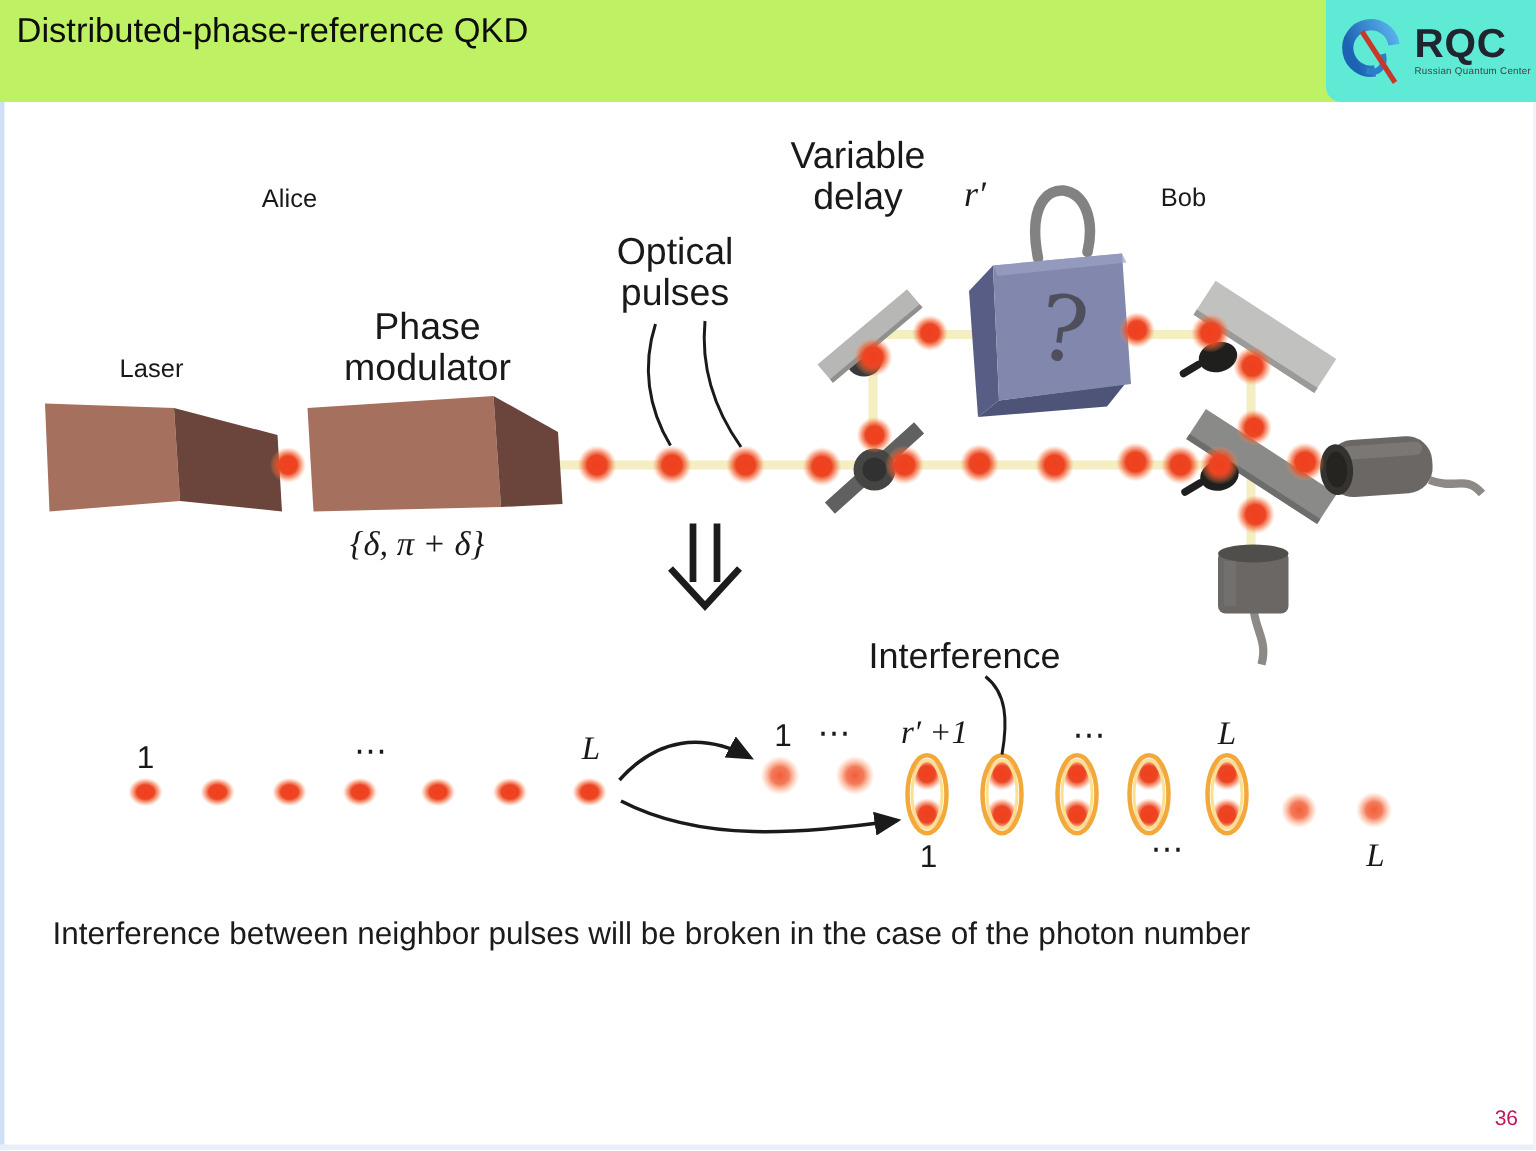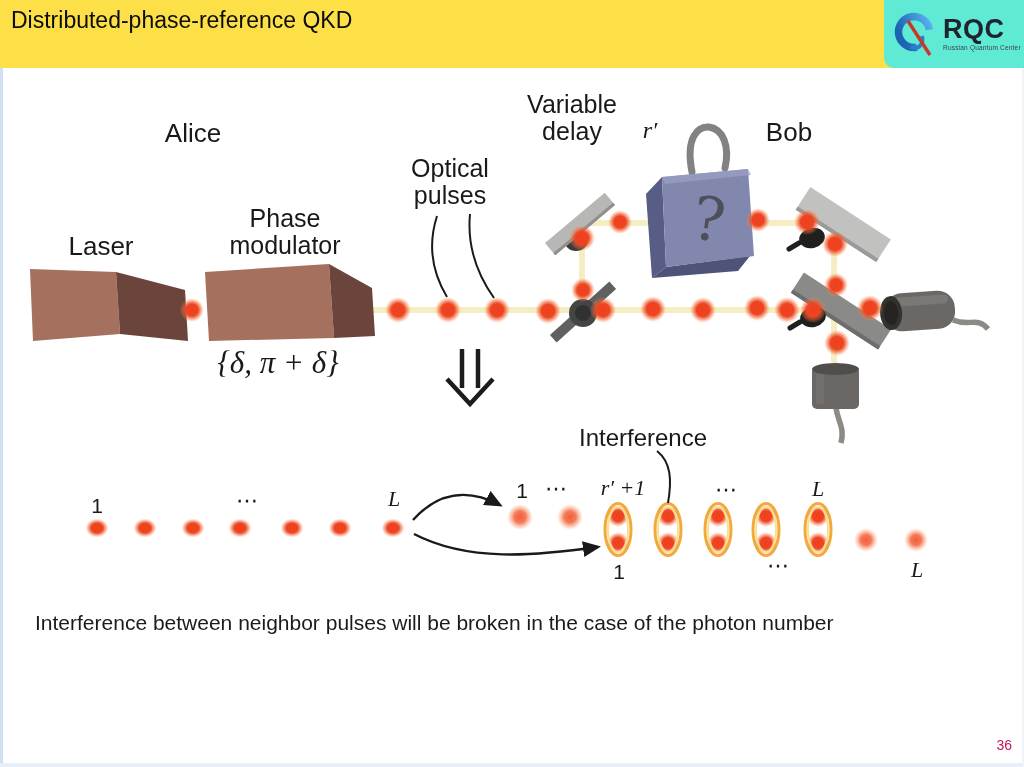--- a/index.html
+++ b/index.html
@@ -2,31 +2,31 @@
 <html><head>
 <meta charset="utf-8">
 <style>
   html,body{margin:0;padding:0;background:#ffffff;}
   .page{position:relative;width:1024px;height:767px;background:#ffffff;overflow:hidden;
         font-family:"Liberation Sans",sans-serif;}
   .edge{position:absolute;}
   .edge-left{left:0;top:68px;width:3px;height:699px;background:#cfe0f5;}
   .edge-bottom{left:0;top:763px;width:1024px;height:4px;background:#e9eff9;}
   .edge-right{left:1022px;top:68px;width:2px;height:699px;background:#f0f4fa;}
-  .header{position:absolute;left:0;top:0;width:1024px;height:68px;background:#fde047;}
+  .header{position:absolute;left:0;top:0;width:1024px;height:68px;background:#bef264;}
   .title{position:absolute;left:11px;top:7px;font-size:23px;color:#0d0d0d;}
   .logo-box{position:absolute;left:884px;top:0;width:140px;height:68px;background:#5eead4;
             border-radius:0 0 0 10px;display:flex;align-items:center;gap:5px;
             padding-left:8px;box-sizing:border-box;}
   .logo-text{display:flex;flex-direction:column;line-height:1;}
   .logo-name{font-size:27px;font-weight:700;color:#20242e;letter-spacing:0.5px;}
   .logo-sub{font-size:6.5px;color:#3f434c;margin-top:2px;letter-spacing:0.2px;}
   .lbl{position:absolute;color:#191919;white-space:pre-line;text-align:center;
        transform:translateX(-50%);line-height:28px;}
-  .d26{font-size:26px;}
+  .d26{font-size:17px;}
   .d25{font-size:25px;line-height:27px;}
   .d24{font-size:24px;}
   .d22{font-size:22px;}
   .d21{font-size:21px;}
   .serif{font-family:"Liberation Serif",serif;font-style:italic;}
   .body-text{position:absolute;left:35px;color:#1b1b1b;font-size:21px;white-space:nowrap;}
   .page-num{position:absolute;right:12px;top:737px;font-size:14px;color:#be185d;}
   .diagram-svg{position:absolute;left:0;top:0;pointer-events:none;}
 </style>
 </head>
@@ -243,21 +243,21 @@
       <circle cx="916" cy="540" r="12" fill="url(#rgf)"></circle>
     </g>
 
     <path d="M 657,451 C 671,462 672,480 668,503" fill="none" stroke="#1a1a1a" stroke-width="2"></path>
   </svg>
 
   <div class="lbl d26" style="left:193px;top:119px;">Alice</div>
   <div class="lbl d26" style="left:101px;top:232px;">Laser</div>
   <div class="lbl d25" style="left:285px;top:205px;">Phase
 modulator</div>
-  <div class="lbl serif" style="left:278px;top:349px;font-size:31px;">{δ, π + δ}</div>
+  <div class="lbl serif" style="left:278px;top:349px;font-size:23px;">{δ, π + δ}</div>
   <div class="lbl d25" style="left:450px;top:155px;">Optical
 pulses</div>
   <div class="lbl d25" style="left:572px;top:91px;">Variable
 delay</div>
   <div class="lbl serif d24" style="left:650px;top:116px;">r′</div>
   <div class="lbl d26" style="left:789px;top:118px;">Bob</div>
   <div class="lbl d24" style="left:643px;top:424px;">Interference</div>
 
   <div class="lbl d21" style="left:97px;top:492px;">1</div>
   <div class="lbl d22" style="left:247px;top:487px;">⋯</div>

